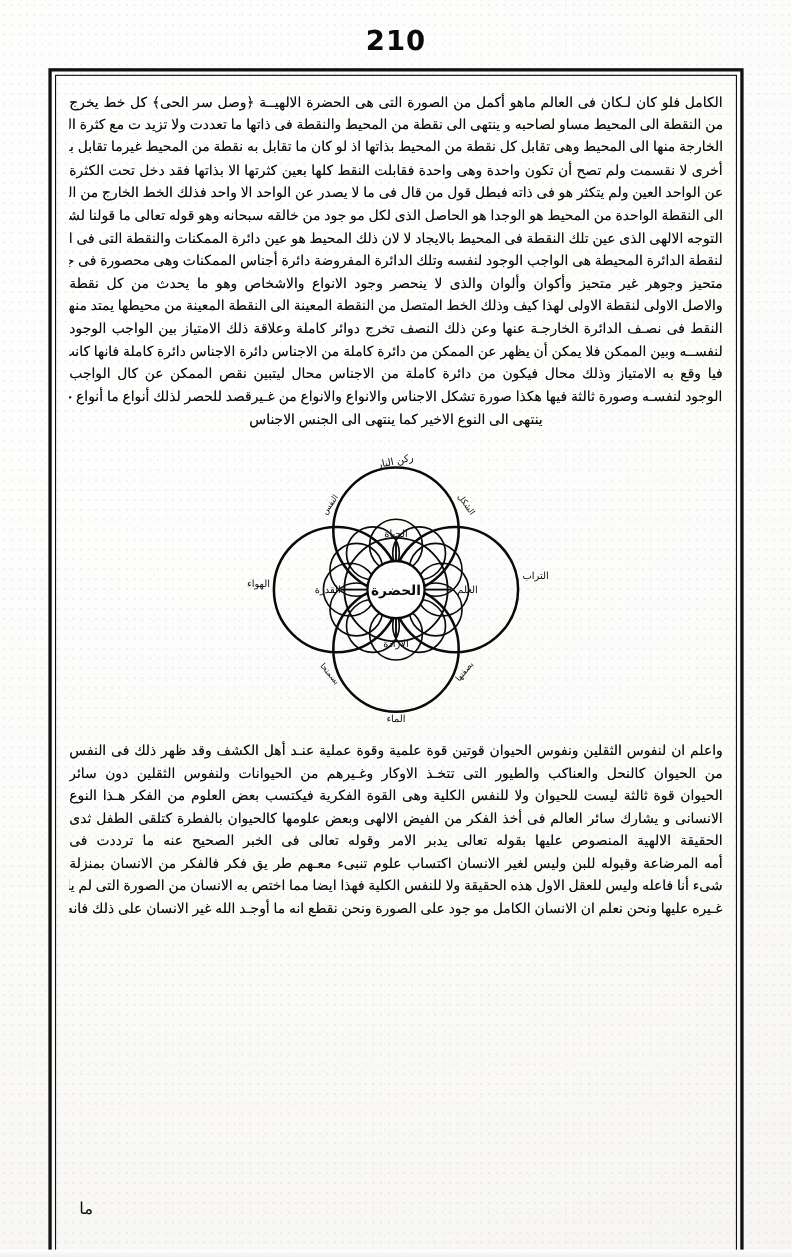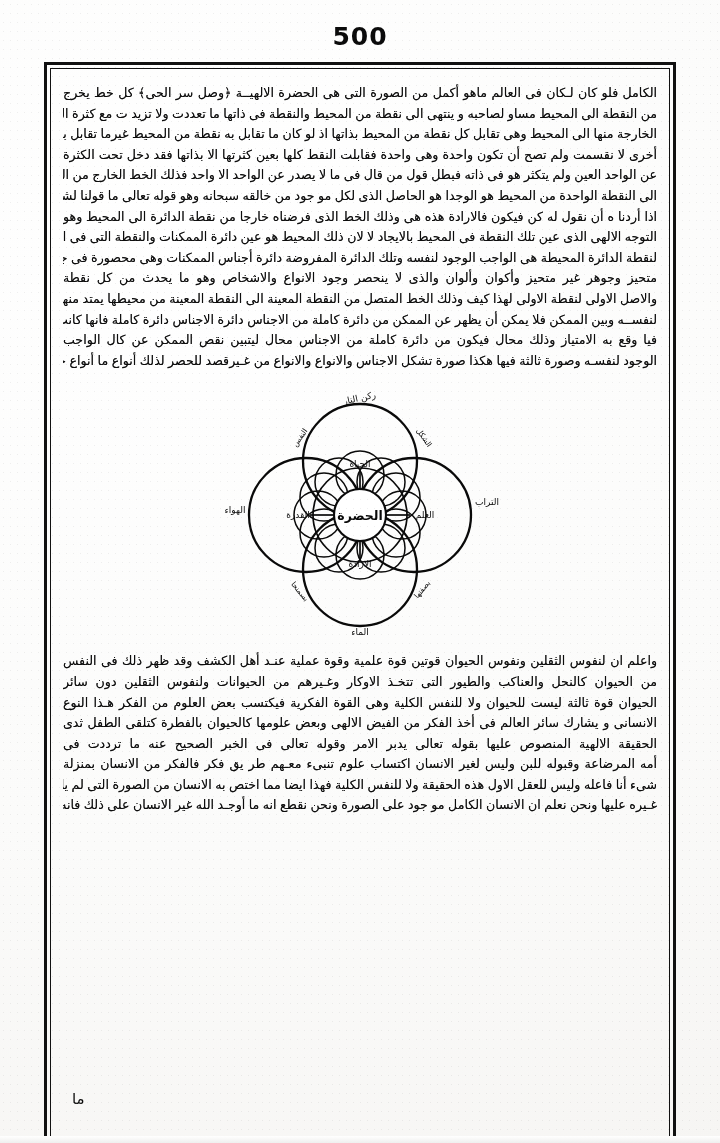--- a/index.html
+++ b/index.html
@@ -90,40 +90,41 @@
   #scanedge{
     position:absolute;left:0;right:0;bottom:0;height:7px;
     background:linear-gradient(#ffffff,#efefee);
   }
 </style>
 </head>
 <body>
 
 <div id="page">
 
-  <div id="folio">500</div>
+  <div id="folio">210</div>
 
   <div id="frame">
     <div id="frame-inner">
 
       <div class="textblock" id="block-top">
         <span class="tline">الكامل فلو كان لـكان فى العالم ماهو أكمل من الصورة التى هى الحضرة الالهيــة   ﴿وصل سر الحى﴾  كل خط يخرج</span>
         <span class="tline">من النقطة الى المحيط مساو لصاحبه و ينتهى الى نقطة من المحيط والنقطة فى ذاتها ما تعددت ولا تزيد ت مع كثرة الخطوط</span>
         <span class="tline">الخارجة منها الى المحيط وهى تقابل كل نقطة من المحيط بذاتها اذ لو كان ما تقابل به نقطة من المحيط غيرما تقابل به نقطة</span>
         <span class="tline">أخرى لا نقسمت ولم تصح أن تكون واحدة وهى واحدة فقابلت النقط كلها بعين كثرتها الا بذاتها فقد دخل تحت الكثرة</span>
         <span class="tline">عن الواحد العين ولم يتكثر هو فى ذاته فبطل قول من قال فى ما لا يصدر عن الواحد الا واحد فذلك الخط الخارج من النقطة</span>
         <span class="tline">الى النقطة الواحدة من المحيط هو الوجدا هو الحاصل الذى لكل مو جود من خالقه سبحانه  وهو قوله تعالى ما قولنا لشىء</span>
-        <span class="tline">اذا أردنا ه أن نقول له كن فيكون   فالارادة هذه هى وذلك الخط الذى فرضناه خارجا من نقطة الدائرة الى المحيط وهو</span>
         <span class="tline">التوجه الالهى الذى عين تلك النقطة فى المحيط بالايجاد لا لان ذلك المحيط هو عين دائرة الممكنات والنقطة التى فى الوسط المعينة</span>
         <span class="tline">لنقطة الدائرة المحيطة هى الواجب الوجود لنفسه وتلك الدائرة المفروضة دائرة أجناس الممكنات وهى محصورة فى جوهر</span>
         <span class="tline">متحيز وجوهر غير متحيز وأكوان وألوان والذى لا ينحصر وجود الانواع والاشخاص وهو ما يحدث من كل نقطة</span>
         <span class="tline">والاصل الاولى لنقطة الاولى لهذا كيف وذلك الخط المتصل من النقطة المعينة الى النقطة المعينة من محيطها يمتد منها الى المماثلة ولدت منهما</span>
+        <span class="tline">النقط فى نصـف الدائرة الخارجـة عنها وعن ذلك النصف تخرج دوائر كاملة وعلاقة ذلك الامتياز بين الواجب الوجود</span>
         <span class="tline">لنفســه وبين الممكن فلا يمكن أن يظهر عن الممكن من دائرة كاملة من الاجناس دائرة الاجناس دائرة كاملة فانها كانت تدخل بالمشاركة</span>
         <span class="tline">فيا وقع به الامتياز وذلك محال فيكون من دائرة كاملة من الاجناس محال ليتبين نقص الممكن عن كال الواجب</span>
         <span class="tline">الوجود لنفسـه وصورة ثالثة فيها هكذا صورة تشكل الاجناس والانواع والانواع من غـيرقصد للحصر لذلك أنواع ما أنواع حتى</span>
+        <span class="tline" style="text-align:center;text-align-last:center;">ينتهى الى النوع الاخير كما ينتهى الى الجنس الاجناس</span>
       </div>
 
       <div id="diagram-wrap">
         <svg id="diagram" width="300" height="252" viewBox="0 0 300 252">
 
           <circle class="circ circ-outer" cx="150" cy="74" r="57"></circle>
           <circle class="circ circ-outer" cx="150" cy="182" r="57"></circle>
           <circle class="circ circ-outer" cx="96" cy="128" r="57"></circle>
           <circle class="circ circ-outer" cx="204" cy="128" r="57"></circle>
 

